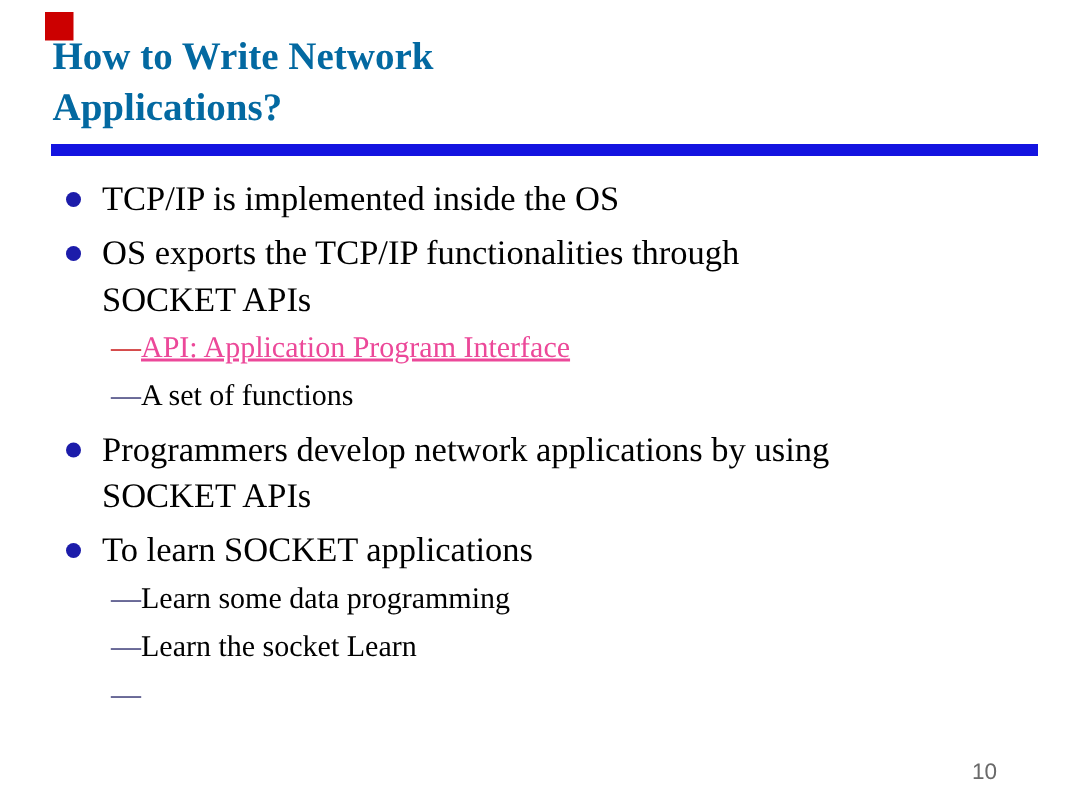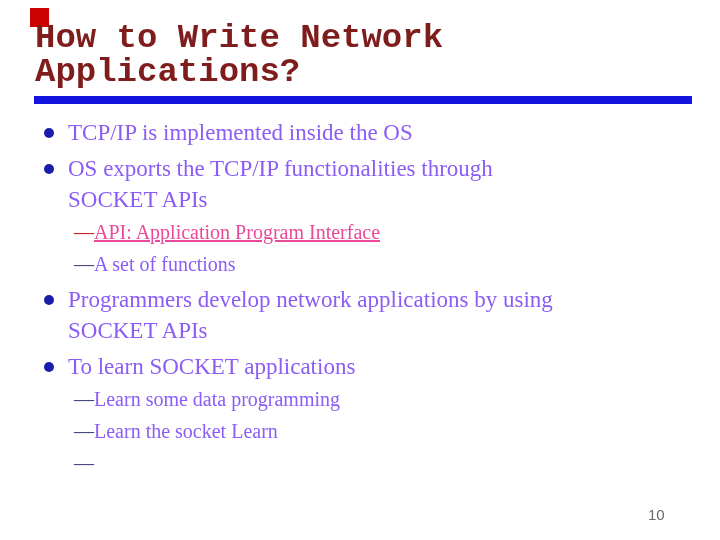--- a/index.html
+++ b/index.html
@@ -10,39 +10,39 @@
     overflow:hidden;
     font-family:"Liberation Serif", serif;
   }
   .accent-square{
     position:absolute;left:30px;top:8px;
     width:19px;height:19px;
     background:#cc0000;
   }
   .title{
     position:absolute;left:35px;top:21px;width:660px;
-    font-family:Liberation Mono, monospace;
+    font-family:Liberation Serif, serif;
     font-weight:700;
-    font-size:34px;line-height:34px;
-    color:#7f1d1d;
+    font-size:26px;line-height:34px;
+    color:#0369a1;
     letter-spacing:0px;
   }
   .title-line{display:block;white-space:pre;}
   .title-rule{
     position:absolute;left:34px;top:96px;
     width:658px;height:8px;
     background:#1414e0;
   }
   .body{
     position:absolute;left:0;top:112px;width:690px;
   }
   .bullet{display:flex;align-items:flex-start;}
   .bullet .txt{
     white-space:pre-line;
-    color:#8b5cf6;
+    color:#000000;
   }
   .l1{
     padding-left:44px;
     margin-top:5px;
     font-size:23px;line-height:31px;
   }
   .l1 .dot{
     flex:0 0 auto;
     width:10px;height:10px;border-radius:50%;
     background:#1c1caa;

